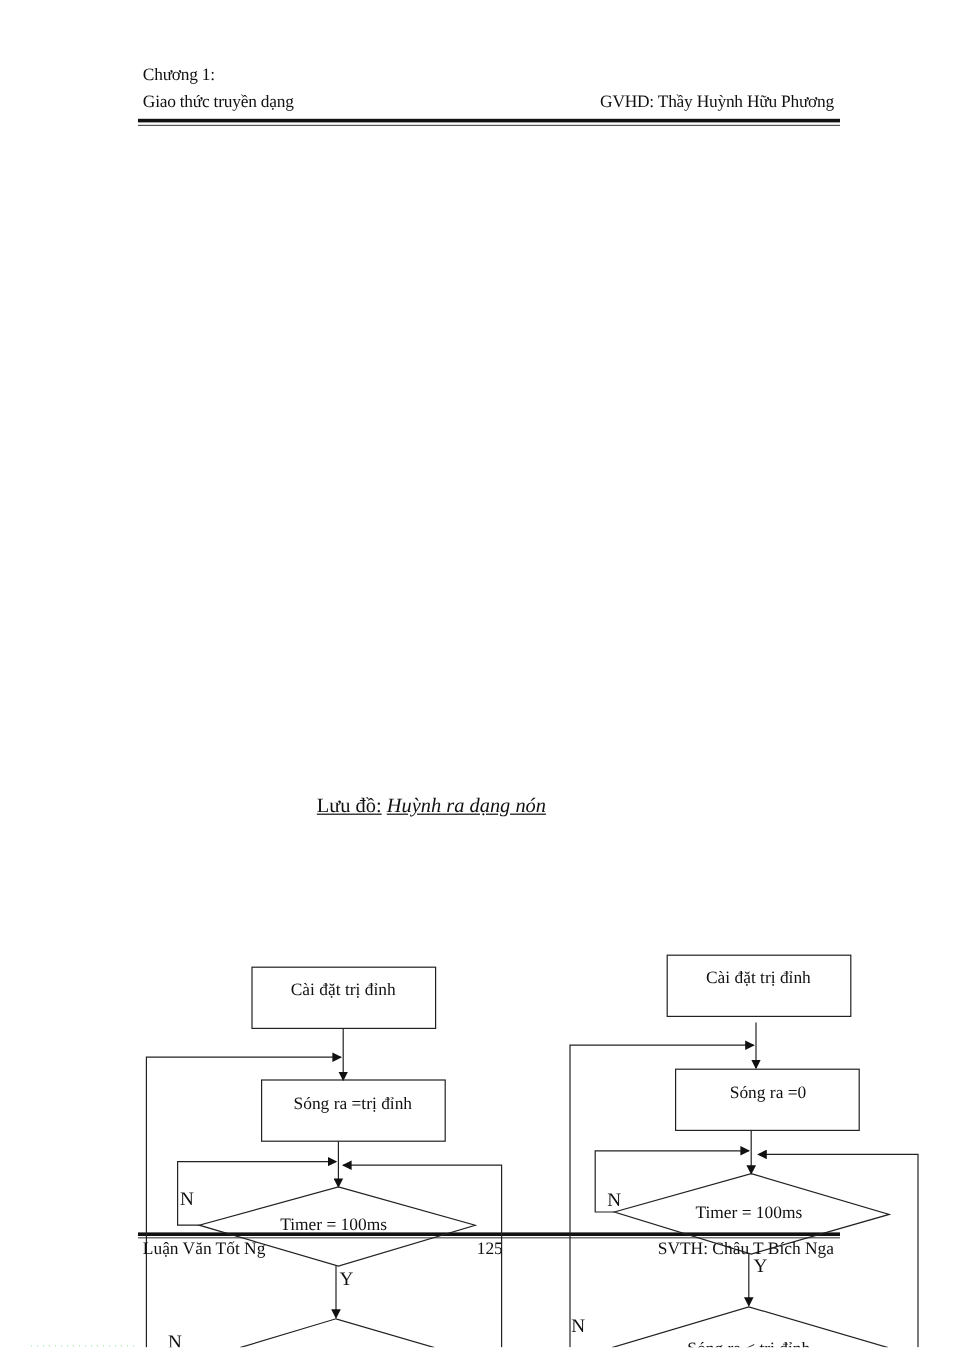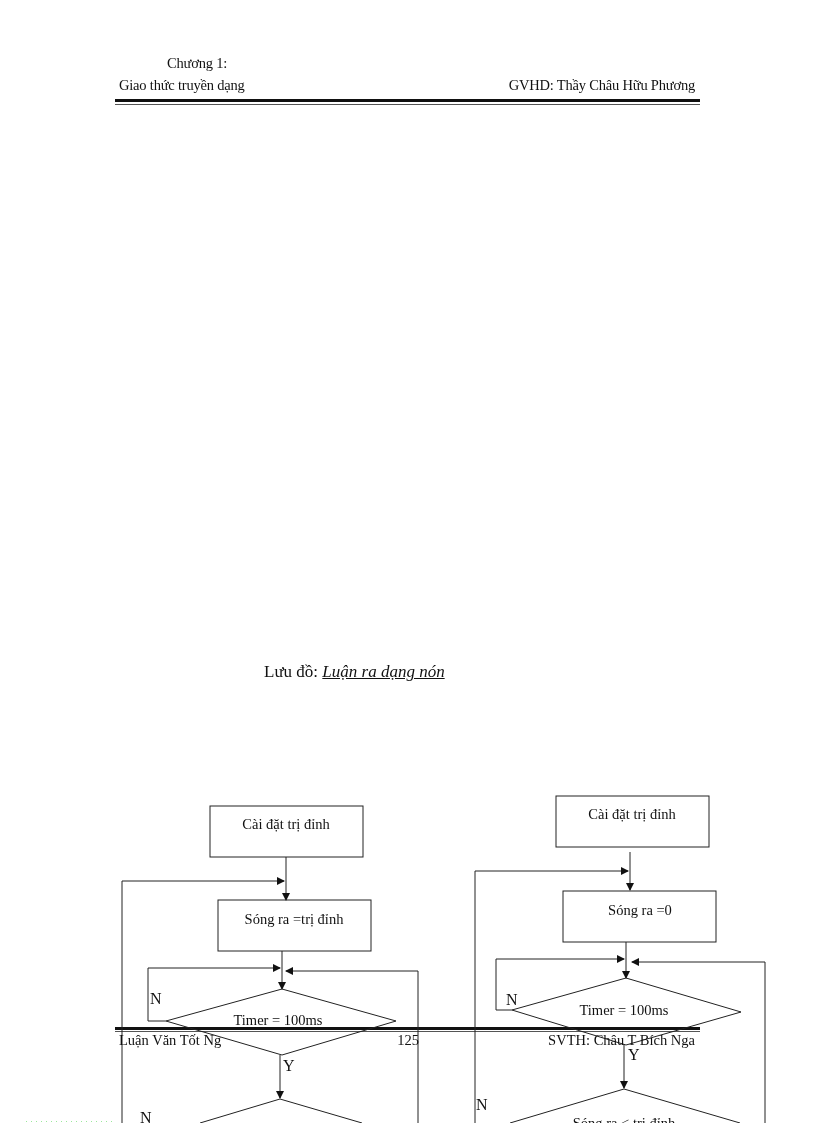--- a/index.html
+++ b/index.html
@@ -3,40 +3,40 @@
 <meta charset="utf-8">
 <style>
   html, body { margin: 0; padding: 0; background: #ffffff; }
   body { width: 816px; height: 1123px; position: relative; overflow: hidden;
          font-family: "Liberation Serif", "DejaVu Serif", serif; color: #111; }
   .abs { position: absolute; white-space: nowrap; }
   .hdr { font-size: 14.5px; letter-spacing: -0.2px; }
   .rule-thick { position: absolute; left: 115px; width: 585px; height: 3px; background: #111; }
   .rule-thin  { position: absolute; left: 115px; width: 585px; height: 1px; background: #555; }
   .caption { font-size: 17px; }
-  .caption .lbl { }
+  .caption .lbl { text-decoration: underline; }
   .caption .title { font-style: italic; text-decoration: underline; }
   svg#flow { position: absolute; left: 0; top: 0; width: 816px; height: 1123px; }
   svg text { font-family: "Liberation Serif", "DejaVu Serif", serif; fill: #111; }
   .ft { font-size: 14.5px; }
   .dots { position: absolute; left: 26px; top: 1121px; width: 86px; height: 1px;
           background: repeating-linear-gradient(90deg,#9be89b 0 1px,transparent 1px 5px); }
 </style>
 </head>
 <body>
 
-<div class="abs hdr" style="left:119px;top:55px;margin-left:48px;">Chương 1:</div>
+<div class="abs hdr" style="left:119px;top:55px;">Chương 1:</div>
 <div class="abs hdr" style="left:119px;top:77px;">Giao thức truyền dạng</div>
-<div class="abs hdr" style="right:121px;top:77px;">GVHD: Thầy Châu Hữu Phương</div>
+<div class="abs hdr" style="right:121px;top:77px;">GVHD: Thầy Huỳnh Hữu Phương</div>
 <div class="rule-thick" style="top:99px;"></div>
 <div class="rule-thin" style="top:104px;"></div>
 
 <div class="abs caption" style="left:264px;top:662px;">
   <span class="lbl">Lưu đồ:</span>
-  <span class="title">Luận ra dạng nón</span>
+  <span class="title">Huỳnh ra dạng nón</span>
 </div>
 
 <div class="rule-thick" style="top:1027px;"></div>
 <div class="rule-thin" style="top:1031px;"></div>
 
 <svg id="flow" viewBox="0 0 816 1123">
   <defs>
     <marker id="ah" markerWidth="8" markerHeight="8" refX="7" refY="4" orient="auto" markerUnits="userSpaceOnUse">
       <path d="M0,0 L8,4 L0,8 z" fill="#111"></path>
     </marker>

